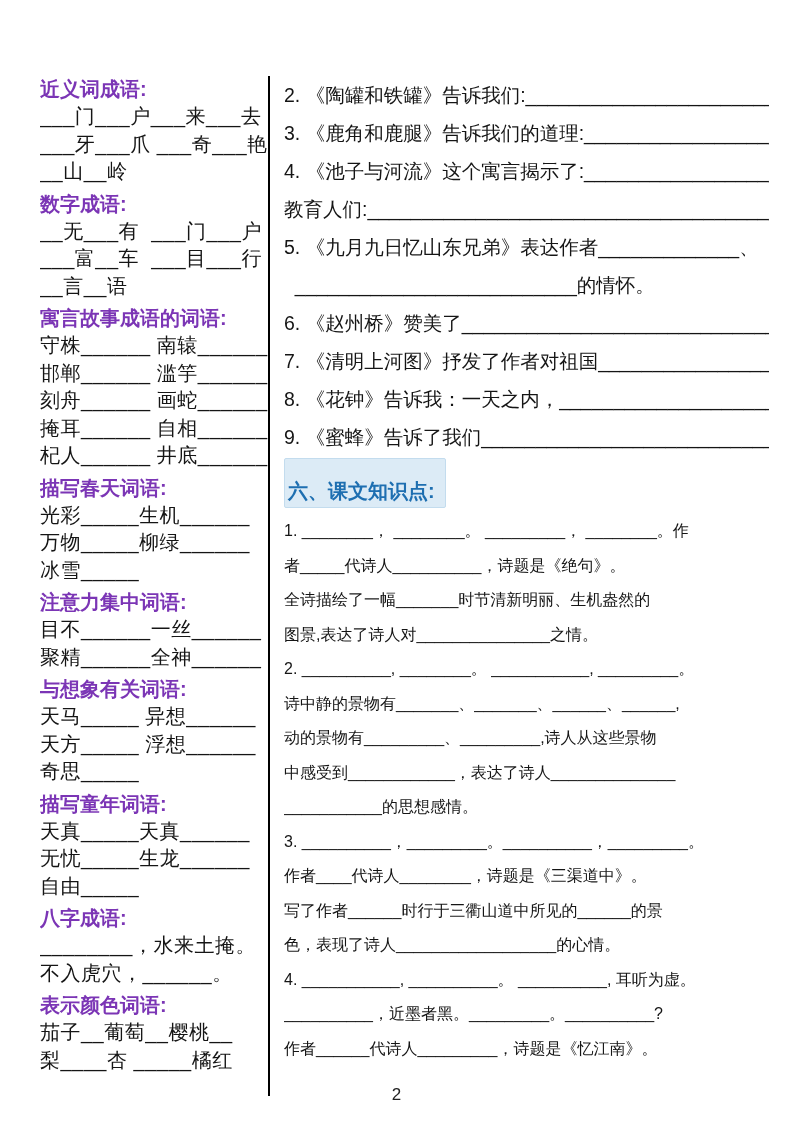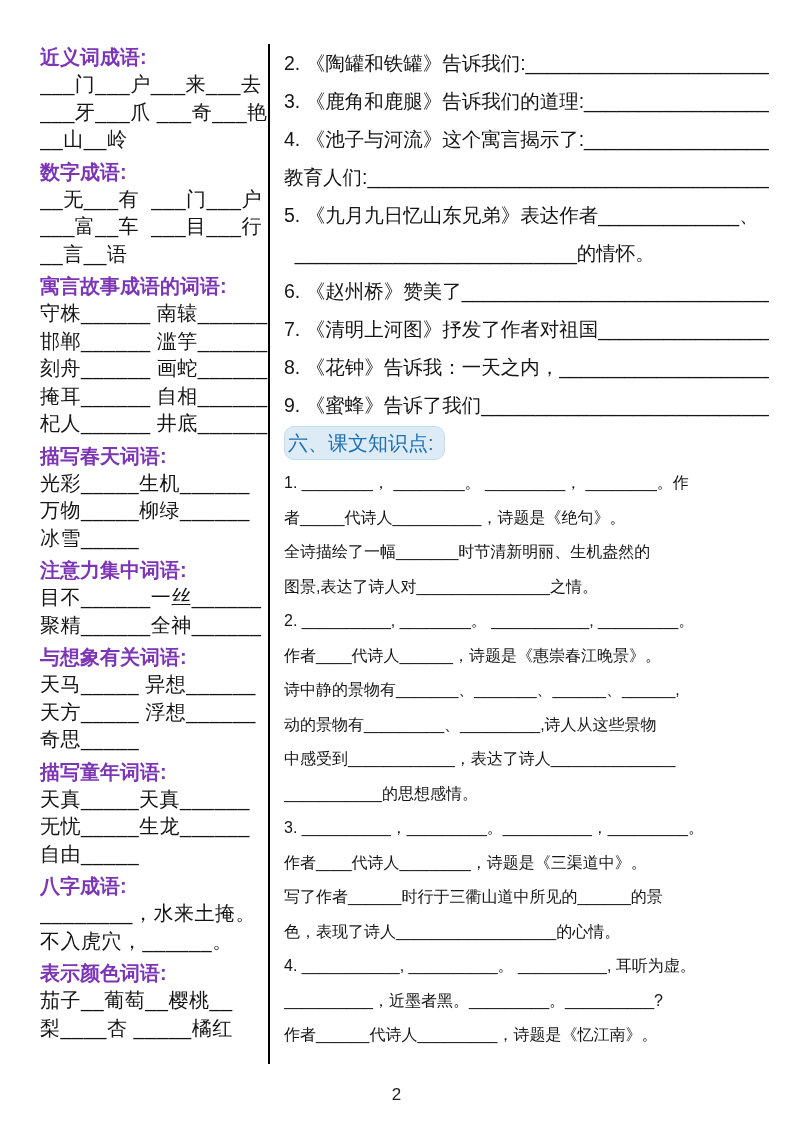--- a/index.html
+++ b/index.html
@@ -2,21 +2,21 @@
 <html><head>
 <meta charset="utf-8">
 <style>
   html, body { margin:0; padding:0; }
   body {
     width:793px; height:1121px;
     background:#ffffff; color:#151515;
     font-family:"Liberation Sans","DejaVu Sans",sans-serif;
     position:relative; overflow:hidden;
   }
-  .columns { display:flex; padding:44px 24px 0 40px; box-sizing:border-box; }
+  .columns { display:flex; padding:44px 24px 0 40px; box-sizing:border-box;margin-top:32px; }
   .left-col { width:228px; flex:none; overflow:hidden; }
   .divider { flex:none; width:2px; height:1020px; background:#000; }
   .right-col { flex:1; min-width:0; padding-left:14px; overflow:hidden; }
 
   .section-title {
     color:#7b35b5; font-weight:bold; font-size:20px;
     line-height:27px; margin-top:5px; white-space:pre; overflow:hidden;
   }
   .section:first-child .section-title { margin-top:0; }
   .word-line {
@@ -26,23 +26,23 @@
 
   .r-line {
     font-size:19.5px; line-height:38px; white-space:pre; overflow:hidden;
   }
   .k-line {
     font-size:16px; line-height:34.5px; white-space:pre; overflow:hidden;
   }
   .section-header {
     display:inline-block;
     background:#dcebf6; border:1px solid #c3dcee;
-    color:#1e6fb1; font-weight:normal; font-size:20px;
-    line-height:24px; padding:4px 10px 4px 3px;
-    margin:2px 0 6px 0; border-radius:10px;
+    color:#1e6fb1; font-weight:bold; font-size:20px;
+    line-height:24px; padding:20px 10px 4px 3px;
+    margin:2px 0 6px 0; border-radius:2px;
   }
   .page-number {
     position:absolute; left:0; right:0; bottom:16px;
     text-align:center; font-size:17px; color:#222;
   }
 </style>
 </head>
 <body>
 
 <div class="columns">
@@ -130,21 +130,20 @@
 
     <div>
       <span class="section-header">六、课文知识点:</span>
     </div>
 
     <div class="k-line">1. ________， ________。 _________， ________。作</div>
     <div class="k-line">者_____代诗人__________，诗题是《绝句》。</div>
     <div class="k-line">全诗描绘了一幅_______时节清新明丽、生机盎然的</div>
     <div class="k-line">图景,表达了诗人对_______________之情。</div>
     <div class="k-line">2. __________, ________。 ___________, _________。</div>
-    <div class="k-line">作者____代诗人______，诗题是《惠崇春江晚景》。</div>
     <div class="k-line">诗中静的景物有_______、_______、______、______,</div>
     <div class="k-line">动的景物有_________、_________,诗人从这些景物</div>
     <div class="k-line">中感受到____________，表达了诗人______________</div>
     <div class="k-line">___________的思想感情。</div>
     <div class="k-line">3. __________，_________。__________，_________。</div>
     <div class="k-line">作者____代诗人________，诗题是《三渠道中》。</div>
     <div class="k-line">写了作者______时行于三衢山道中所见的______的景</div>
     <div class="k-line">色，表现了诗人__________________的心情。</div>
     <div class="k-line">4. ___________, __________。 __________, 耳听为虚。</div>
     <div class="k-line">__________，近墨者黑。_________。__________?</div>

